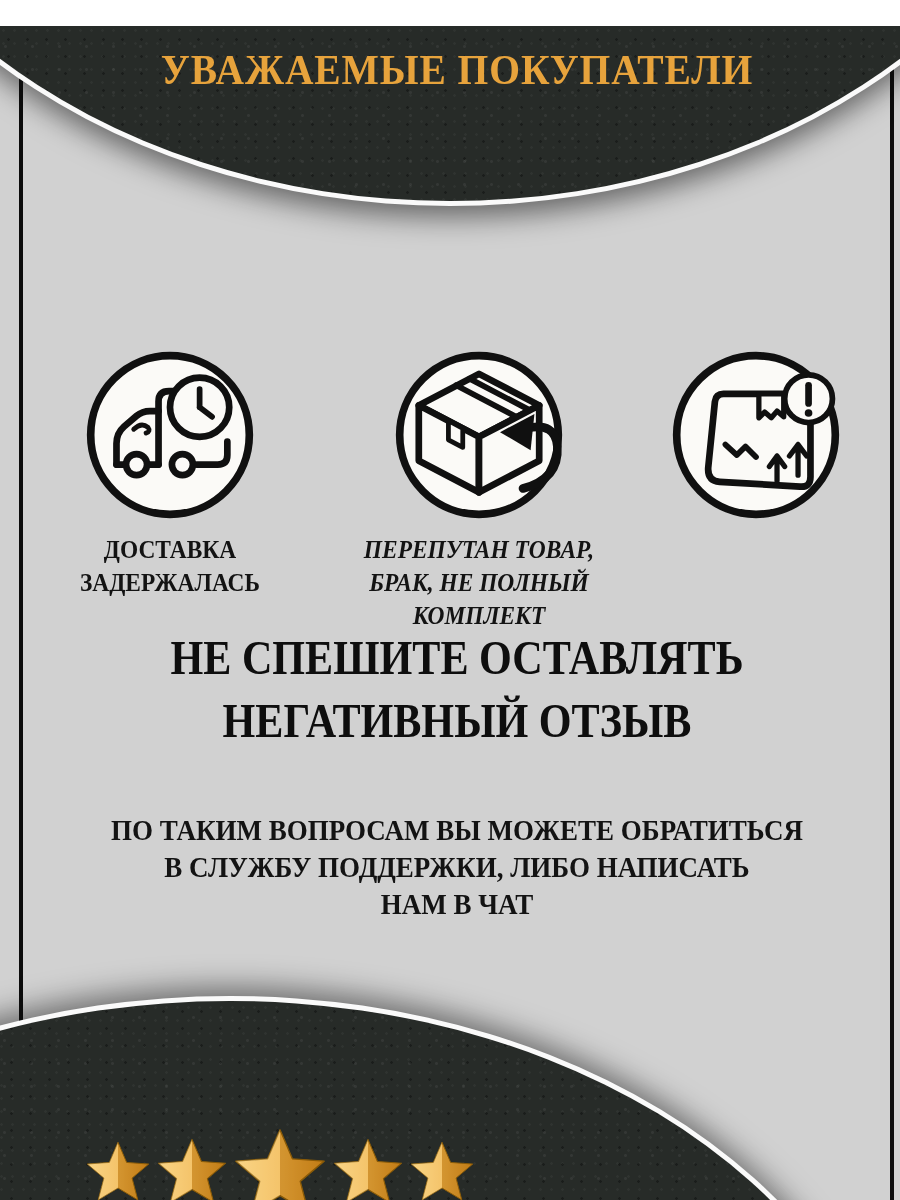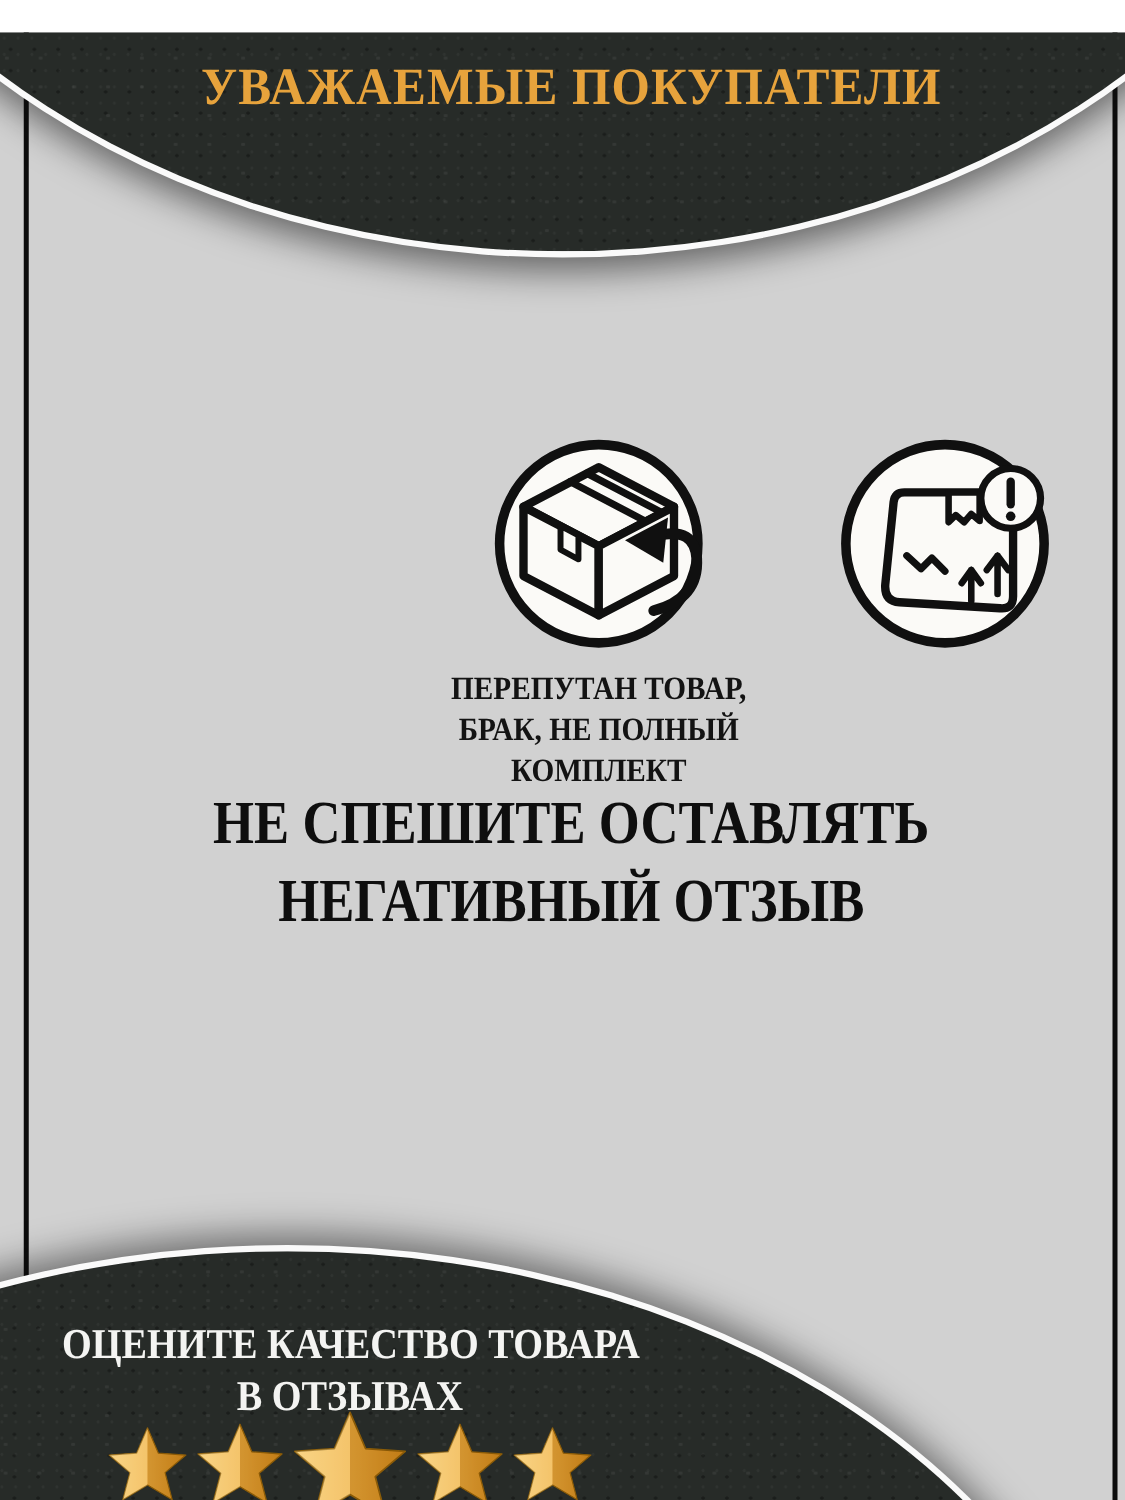--- a/index.html
+++ b/index.html
@@ -46,21 +46,21 @@
   .subtitle-layer .line{font-size:30px;line-height:36px;color:#f4f4f2;letter-spacing:.5px;}
 
   .intro-layer{top:201px;}
   .intro-layer .line{font-size:31px;line-height:40px;color:#131313;}
 
   .issues-layer{top:323px;height:300px;}
   .issue-col{position:absolute;top:0;text-align:center;}
   .issue-col .labels{margin-top:8px;}
   .issue-col .line{font-size:26px;line-height:33px;color:#131313;}
   .col1{left:0;width:292px;}
-  .col2{left:292px;width:326px;}
+  .col2{left:292px;width:326px;font-style:italic;}
   .col3{left:592px;width:280px;}
   .badge-icon{width:172px;height:172px;}
 
   .headline-layer{top:600px;}
   .headline-layer .line{font-size:49px;line-height:63px;color:#0e0e0e;}
 
   .support-layer{top:785px;}
   .support-layer .line{font-size:30px;line-height:37px;color:#131313;}
 
   .footer-text-layer{position:absolute;left:24px;width:512px;top:1029px;text-align:center;z-index:5;}
@@ -88,20 +88,40 @@
   <div class="frame"></div>
 
   <div class="banner top"></div>
   <div class="layer title-layer">
     <span class="line gold cx94">УВАЖАЕМЫЕ ПОКУПАТЕЛИ</span>
   </div>
 
 
   <div class="layer issues-layer">
 
+    <div class="issue-col col1">
+      <svg class="badge-icon" viewBox="0 0 180 180">
+        <circle cx="90" cy="90" r="83" fill="#fbfaf7" stroke="#101010" stroke-width="8"></circle>
+        <g stroke="#101010" stroke-width="7" fill="none" stroke-linecap="round" stroke-linejoin="round">
+          <path d="M34,121 H78"></path>
+          <path d="M78,121 V55 Q78,44 89,44 H104"></path>
+          <path d="M34,121 V99 Q34,88 42,81 L55,70 Q61,65 69,65 H78"></path>
+          <path d="M52,84 Q60,76 67,82 Q70,86 65,88" stroke-width="5"></path>
+          <path d="M118,121 H140 Q150,121 150,111 V97"></path>
+        </g>
+        <circle cx="55" cy="121" r="11" fill="#fbfaf7" stroke="#101010" stroke-width="7"></circle>
+        <circle cx="103" cy="121" r="11" fill="#fbfaf7" stroke="#101010" stroke-width="7"></circle>
+        <circle cx="121" cy="61" r="31" fill="#fbfaf7" stroke="#101010" stroke-width="7"></circle>
+        <path d="M121,61 V42 M121,61 L134,71" stroke="#101010" stroke-width="6" stroke-linecap="round" fill="none"></path>
+      </svg>
+      <div class="labels">
+        <span class="line cx90">ДОСТАВКА</span>
+        <span class="line cx90">ЗАДЕРЖАЛАСЬ</span>
+      </div>
+    </div>
 
     <div class="issue-col col2">
       <svg class="badge-icon" viewBox="0 0 180 180">
         <circle cx="90" cy="90" r="83" fill="#fbfaf7" stroke="#101010" stroke-width="8"></circle>
         <g stroke="#101010" stroke-width="7" fill="#fbfaf7" stroke-linejoin="round">
           <path d="M90,26 L153,59 L90,92 L27,59 Z"></path>
           <path d="M27,59 V117 L90,150 V92 Z"></path>
           <path d="M153,59 V117 L90,150 V92 Z"></path>
         </g>
         <path d="M66,38 L129,71 M80,31 L143,64" stroke="#101010" stroke-width="6" fill="none" stroke-linecap="round"></path>
@@ -131,26 +151,27 @@
         <circle cx="145" cy="67" r="4" fill="#101010"></circle>
       </svg>
     </div>
   </div>
 
   <div class="layer headline-layer">
     <span class="line cx86">НЕ СПЕШИТЕ ОСТАВЛЯТЬ</span>
     <span class="line cx86">НЕГАТИВНЫЙ ОТЗЫВ</span>
   </div>
 
+  <div class="layer support-layer">
+    <span class="line cx90">ПО ТАКИМ ВОПРОСАМ ВЫ МОЖЕТЕ ОБРАТИТЬСЯ</span>
+    <span class="line cx90">В СЛУЖБУ ПОДДЕРЖКИ, ЛИБО НАПИСАТЬ</span>
+    <span class="line cx90">НАМ В ЧАТ</span>
+  </div>
 
   <div class="banner bottom"></div>
-  <div class="footer-text-layer">
-    <span class="line cx90">ОЦЕНИТЕ КАЧЕСТВО ТОВАРА</span>
-    <span class="line cx90">В ОТЗЫВАХ</span>
-  </div>
   <div class="stars-row">
       <svg viewBox="0 0 100 96" width="64" height="61.44">
         <polygon points="50,2 63.5,33.5 98,36 72,58 80.9,92 50,73.5 19.1,92 28,58 2,36 36.5,33.5" fill="url(#starGrad)" stroke="#8a5d08" stroke-width="1.5" stroke-linejoin="round"></polygon>
         <path d="M50,2 L50,73.5 L19.1,92 L28,58 L2,36 L36.5,33.5 Z" fill="rgba(255,240,200,0.30)"></path>
         <path d="M50,2 L63.5,33.5 L98,36 L72,58 L80.9,92 L50,73.5 Z" fill="rgba(135,75,5,0.28)"></path>
       </svg>
       <svg viewBox="0 0 100 96" width="70" height="67.2">
         <polygon points="50,2 63.5,33.5 98,36 72,58 80.9,92 50,73.5 19.1,92 28,58 2,36 36.5,33.5" fill="url(#starGrad)" stroke="#8a5d08" stroke-width="1.5" stroke-linejoin="round"></polygon>
         <path d="M50,2 L50,73.5 L19.1,92 L28,58 L2,36 L36.5,33.5 Z" fill="rgba(255,240,200,0.30)"></path>
         <path d="M50,2 L63.5,33.5 L98,36 L72,58 L80.9,92 L50,73.5 Z" fill="rgba(135,75,5,0.28)"></path>

